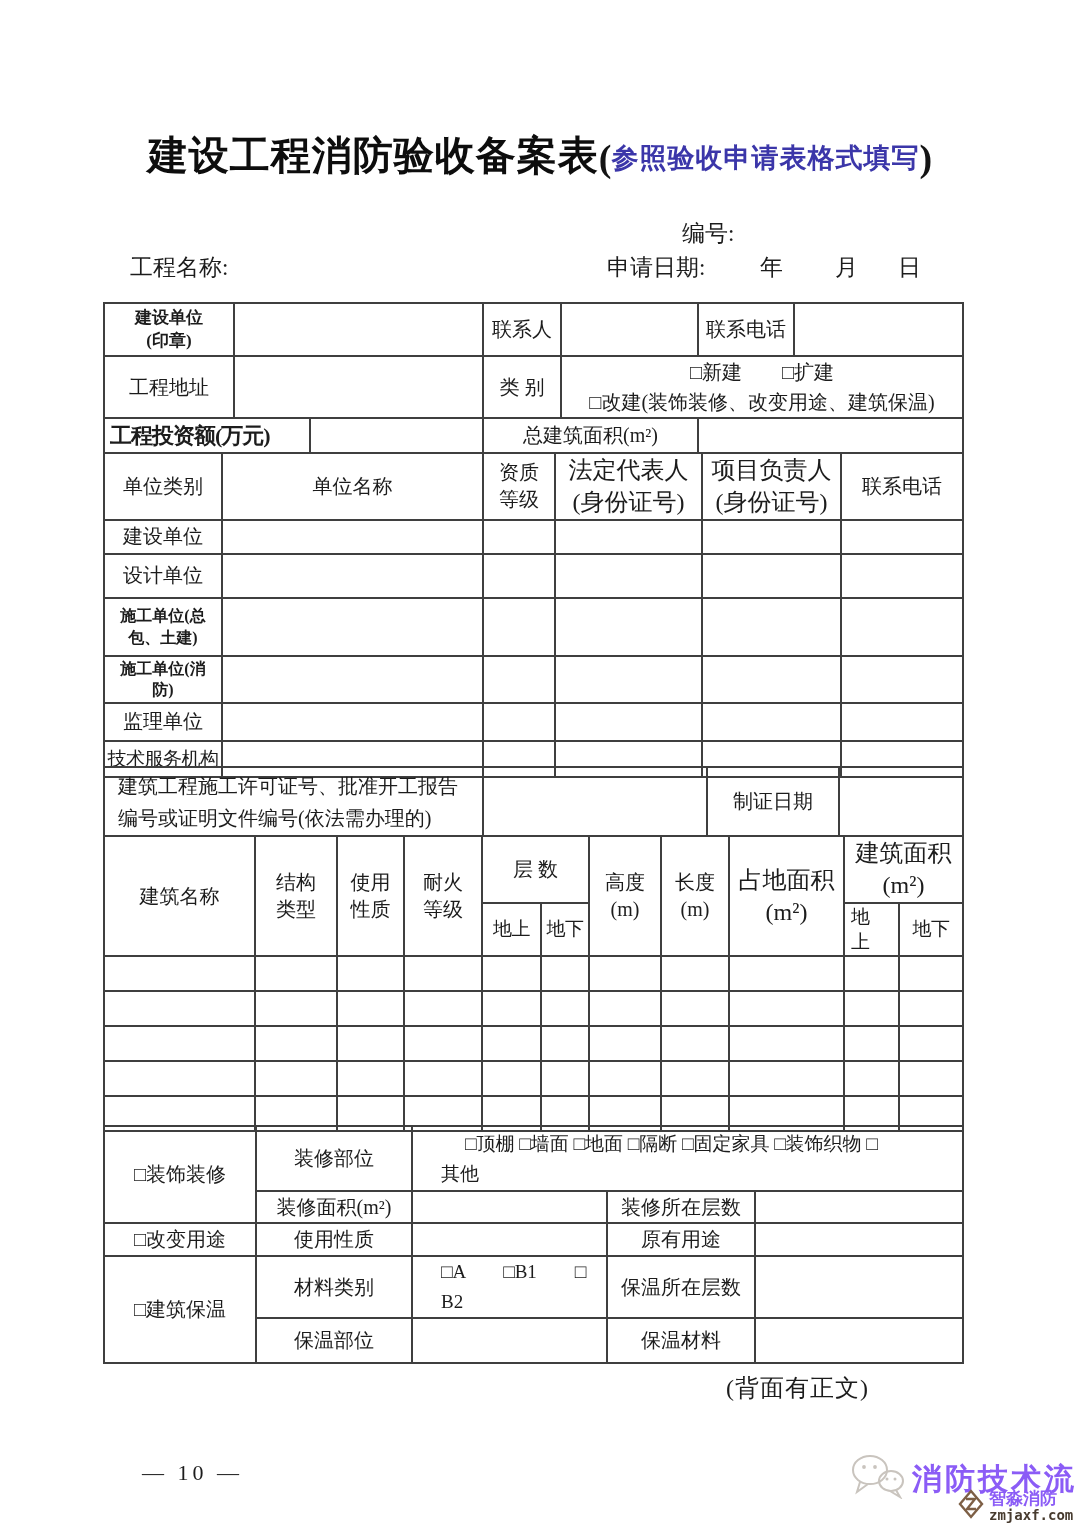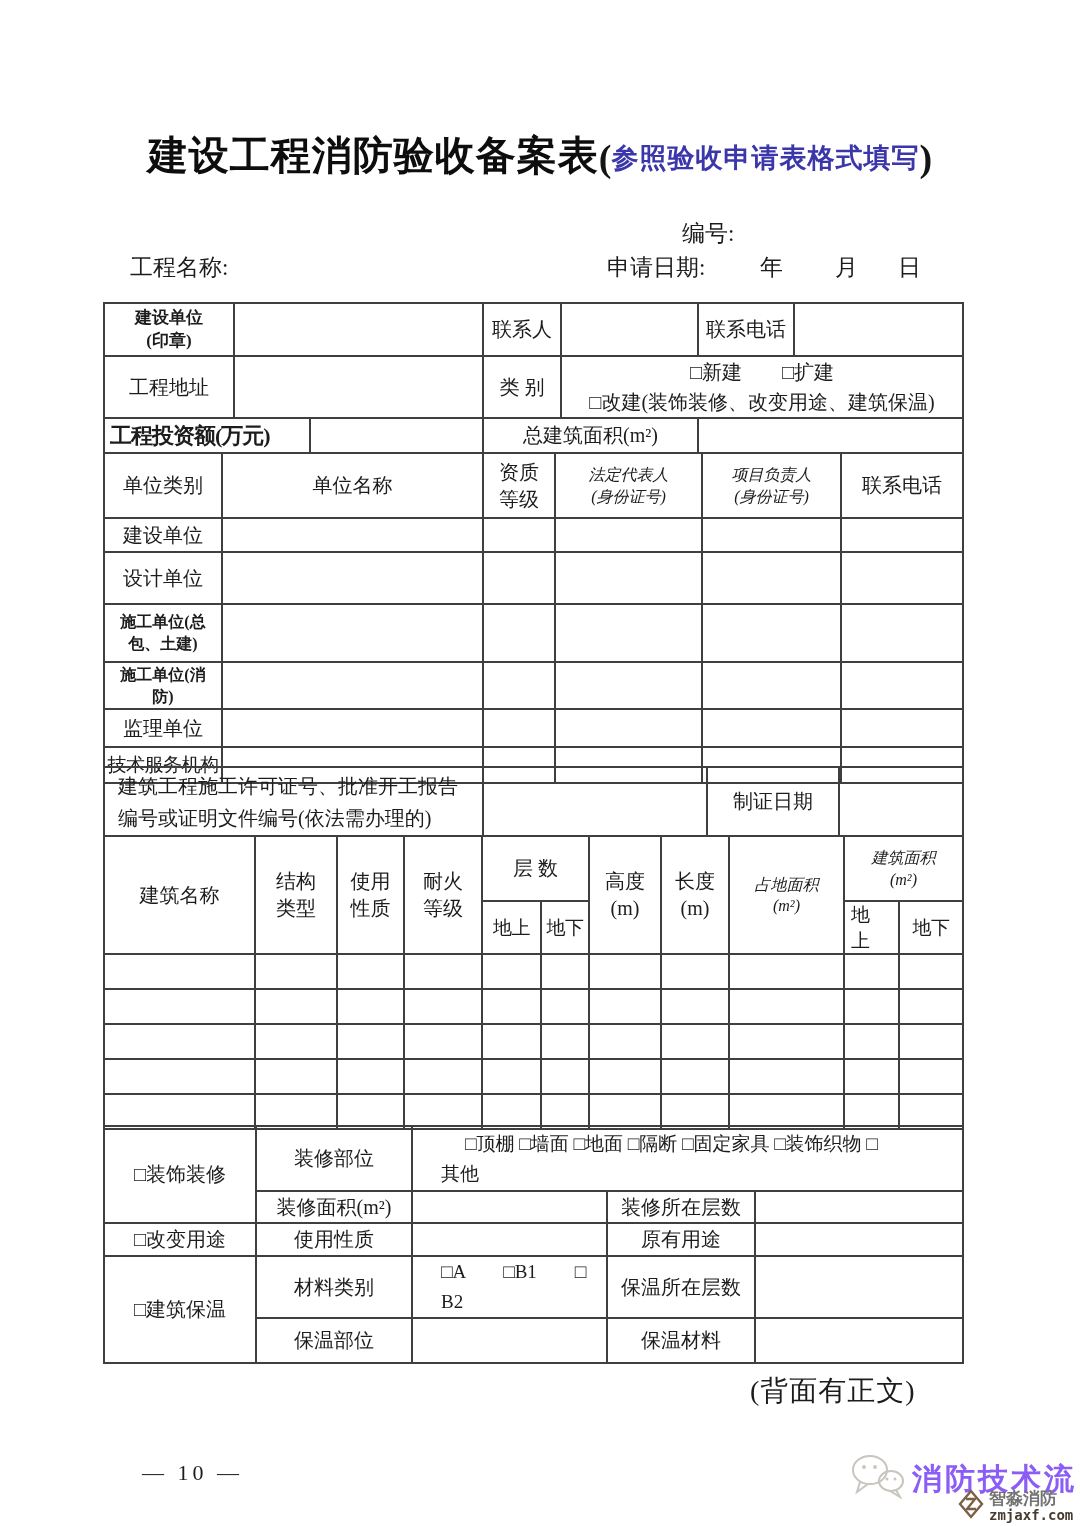--- a/index.html
+++ b/index.html
@@ -18,36 +18,36 @@
   .d-month{position:absolute;left:835px;top:252px;font-size:23px;}
   .d-day{position:absolute;left:898px;top:252px;font-size:23px;}
   
   table{position:absolute;left:103px;width:859px;border-collapse:collapse;table-layout:fixed;}
   td{border:2px solid #3f3f3f;text-align:center;vertical-align:middle;
      font-size:20px;padding:0;overflow:hidden;}
   .prl{white-space:pre-line;line-height:1.35;}
   .bold{font-weight:700;}
   .f16{font-size:16px;}
   .f17{font-size:17px;}
-  .f18{font-size:16px;font-style:italic;}
+  .f18{font-size:24px;}
   .f19{font-size:19px;letter-spacing:-0.5px;}
   .inv{font-size:22px;font-weight:700;text-align:left;padding-left:5px;letter-spacing:-1px;}
   .cat-line{line-height:30px;}
   .opt{ text-align:left;padding-left:28px;font-size:19px;line-height:30px;}
   .ind{text-indent:24px;}
   .lic{text-align:left;padding-left:13px;font-size:20px;line-height:32px;}
   
-  .back-note{position:absolute;left:726px;top:1372px;font-size:28px;letter-spacing:1px;margin-left:24px;}
+  .back-note{position:absolute;left:726px;top:1372px;font-size:24px;letter-spacing:1px;}
   .page-num{position:absolute;left:142px;top:1460px;font-size:22px;letter-spacing:4px;}
   .wm-channel{position:absolute;left:850px;top:1453px;display:flex;align-items:center;gap:6px;
               color:#8b5cf6;font-size:30px;letter-spacing:3px;
               font-family:"Liberation Sans","DejaVu Sans",sans-serif;font-weight:700;}
   .wm-brand{position:absolute;left:958px;top:1489px;display:flex;align-items:center;gap:5px;}
   .wm-brand-txt{display:flex;flex-direction:column;line-height:1.05;}
-  .wm-brand-name{font-size:17px;font-weight:700;color:#737373;
+  .wm-brand-name{font-size:17px;font-weight:700;color:#8b5cf6;
                  font-family:"Liberation Sans","DejaVu Sans",sans-serif;}
   .wm-brand-site{font-size:14px;font-weight:700;color:#473b2f;
                  font-family:"DejaVu Sans Mono","Liberation Mono",monospace;}
 </style>
 </head>
 <body>
 
 <div class="page">
 
   <div class="title-line">
@@ -131,21 +131,21 @@
       <td>联系电话</td>
     </tr>
     <tr style="height:34px;">
       <td>建设单位</td>
       <td></td>
           <td></td>
           <td></td>
           <td></td>
           <td></td>
     </tr>
-    <tr style="height:52px;">
+    <tr style="height:44px;">
       <td>设计单位</td>
       <td></td>
           <td></td>
           <td></td>
           <td></td>
           <td></td>
     </tr>
     <tr style="height:58px;">
       <td class="prl bold f16">施工单位(总
 包、土建)</td>

